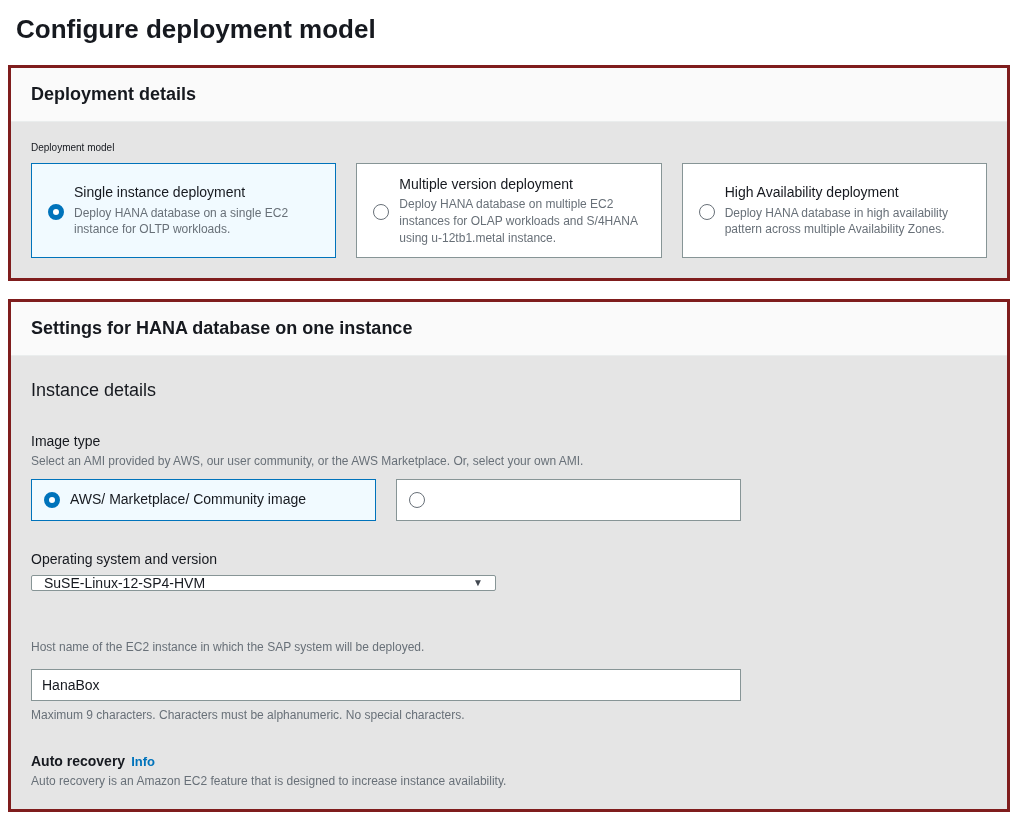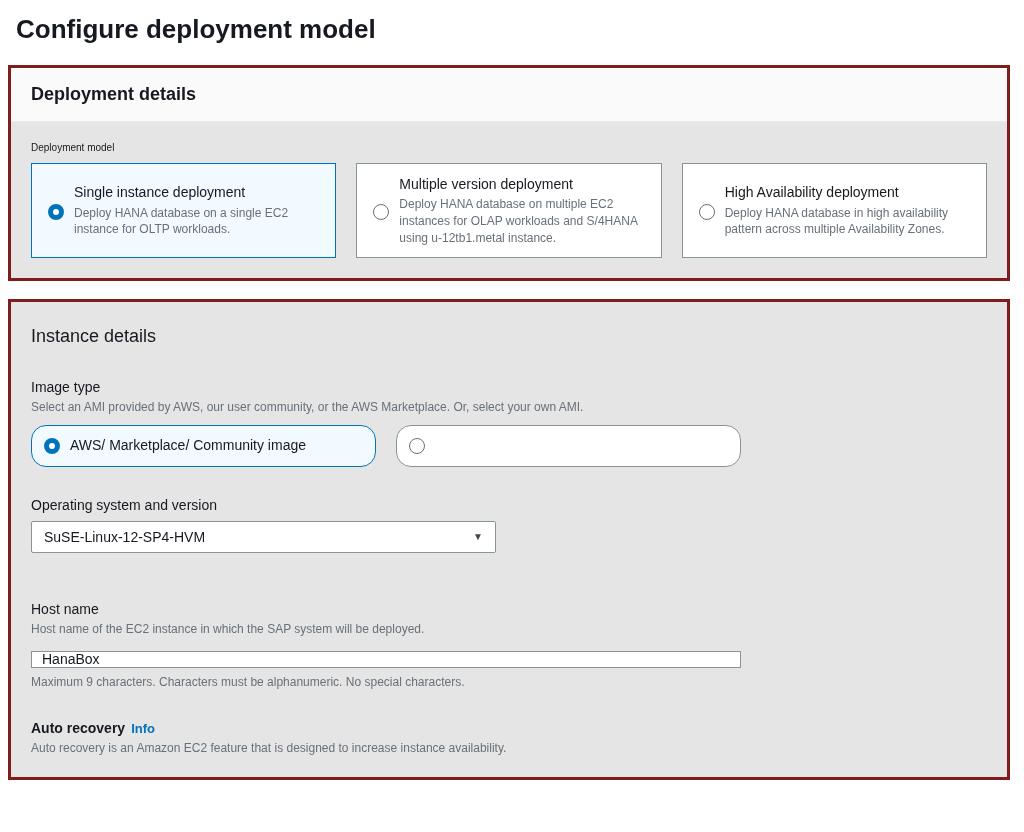--- a/index.html
+++ b/index.html
@@ -31,21 +31,21 @@
   .tile-row.narrow { max-width: 710px; }
   .tile {
     flex: 1;
     border: 1px solid #879596;
     background: #ffffff;
     padding: 9px 16px;
     display: flex; gap: 10px; align-items: center;
     min-height: 95px;
     cursor: pointer;
   }
-  .tile.compact { min-height: 42px; align-items: center; padding: 10px 12px; border-radius: 15px; }
+  .tile.compact { min-height: 42px; align-items: center; padding: 10px 12px; }
   .tile.selected { border: 1px solid #0073bb; background: #f1faff; }
   .tile-label { font-size: 14px; color: #16191f; line-height: 1.4; }
   .tile-desc { font-size: 12px; color: #687078; margin-top: 2px; line-height: 1.4; }
 
   .radio {
     width: 16px; height: 16px; flex: 0 0 auto;
     border-radius: 50%;
     border: 1px solid #687078;
     background: #ffffff;
     margin-top: 2px;
@@ -55,31 +55,31 @@
 
   .section-heading { font-size: 18px; font-weight: 400; color: #16191f; padding-top: 4px; }
 
   .form-group { margin-top: 30px; }
   .form-group.first { margin-top: 32px; }
   .form-group.gap-lg { margin-top: 48px; }
   .form-label { font-size: 14px; color: #16191f; margin-bottom: 4px; }
   .form-desc { font-size: 12px; color: #687078; margin-bottom: 9px; line-height: 1.4; }
 
   .select {
-    width: 465px; height: 32px;
+    width: 465px; height: 16px;
     border: 1px solid #879596; border-radius: 2px;
     background: #ffffff;
     display: flex; align-items: center; justify-content: space-between;
     padding: 0 12px; font-size: 14px; cursor: pointer;
     margin-top: 8px;
   }
   .caret { font-size: 10px; color: #414750; }
 
   .text-input {
-    width: 710px; height: 17px;
+    width: 710px; height: 32px;
     border: 1px solid #879596; border-radius: 0;
     padding: 0 10px; font-size: 14px; color: #16191f;
     font-family: "Liberation Sans", "DejaVu Sans", sans-serif;
     margin-top: 4px;
   }
   .constraint { font-size: 12px; color: #687078; margin-top: 7px; }
 
   .label-bold { font-size: 14px; font-weight: 700; color: #16191f; }
   .info-link {
     color: #0073bb; font-size: 13px; font-weight: 700;
@@ -119,20 +119,21 @@
           <div class="tile-label">High Availability deployment</div>
           <div class="tile-desc">Deploy HANA database in high availability pattern across multiple Availability Zones.</div>
         </div>
       </div>
 
     </div>
   </div>
 </section>
 
 <section class="card">
+  <div class="card-header">Settings for HANA database on one instance</div>
   <div class="card-body">
 
     <div class="section-heading">Instance details</div>
 
     <div class="form-group first">
       <div class="form-label">Image type</div>
       <div class="form-desc">Select an AMI provided by AWS, our user community, or the AWS Marketplace. Or, select your own AMI.</div>
       <div class="tile-row narrow">
 
         <div class="tile compact selected">
@@ -149,21 +150,20 @@
 
     <div class="form-group">
       <div class="form-label">Operating system and version</div>
       <div class="select">
         <span>SuSE-Linux-12-SP4-HVM</span>
         <span class="caret">▼</span>
       </div>
     </div>
 
     <div class="form-group gap-lg">
-      <div class="form-label">Host name</div>
       <div class="form-desc">Host name of the EC2 instance in which the SAP system will be deployed.</div>
       <input class="text-input" type="text" value="HanaBox" style="">
       <div class="constraint">Maximum 9 characters. Characters must be alphanumeric. No special characters.</div>
     </div>
 
     <div class="form-group">
       <div>
         <span class="label-bold">Auto recovery</span><a class="info-link">Info</a>
       </div>
       <div class="form-desc" style="margin-bottom:0; margin-top:3px;">Auto recovery is an Amazon EC2 feature that is designed to increase instance availability.</div>

